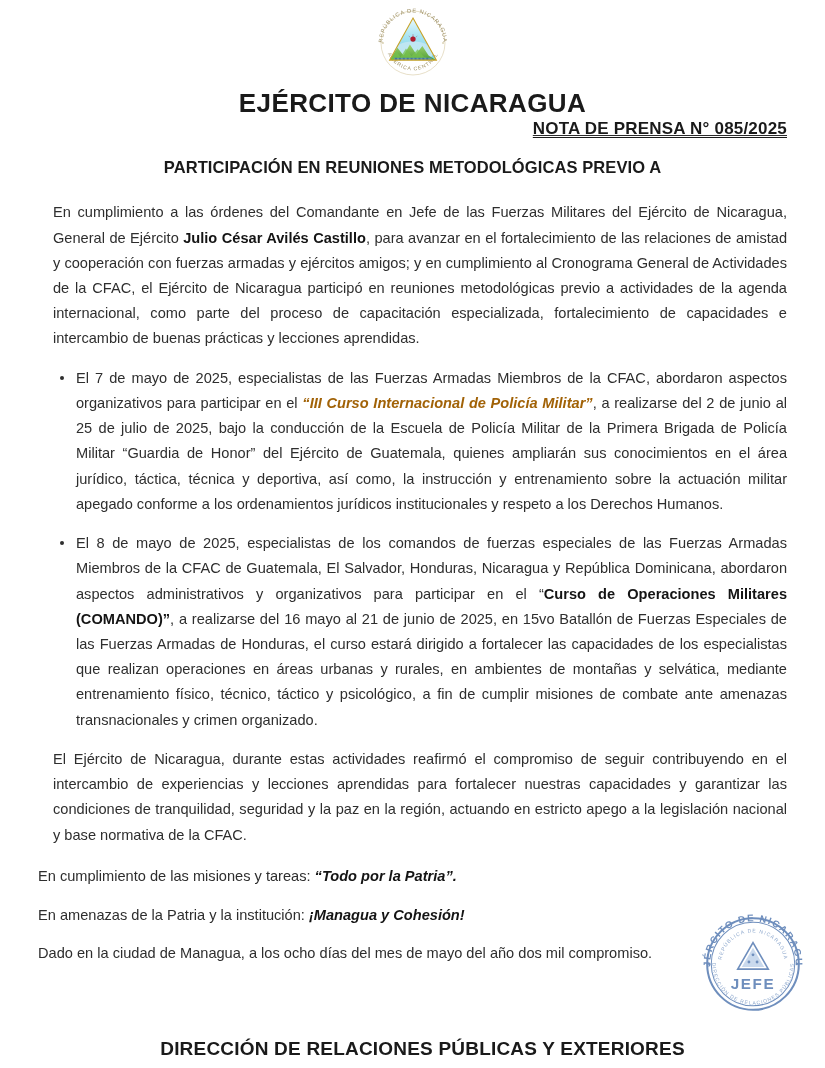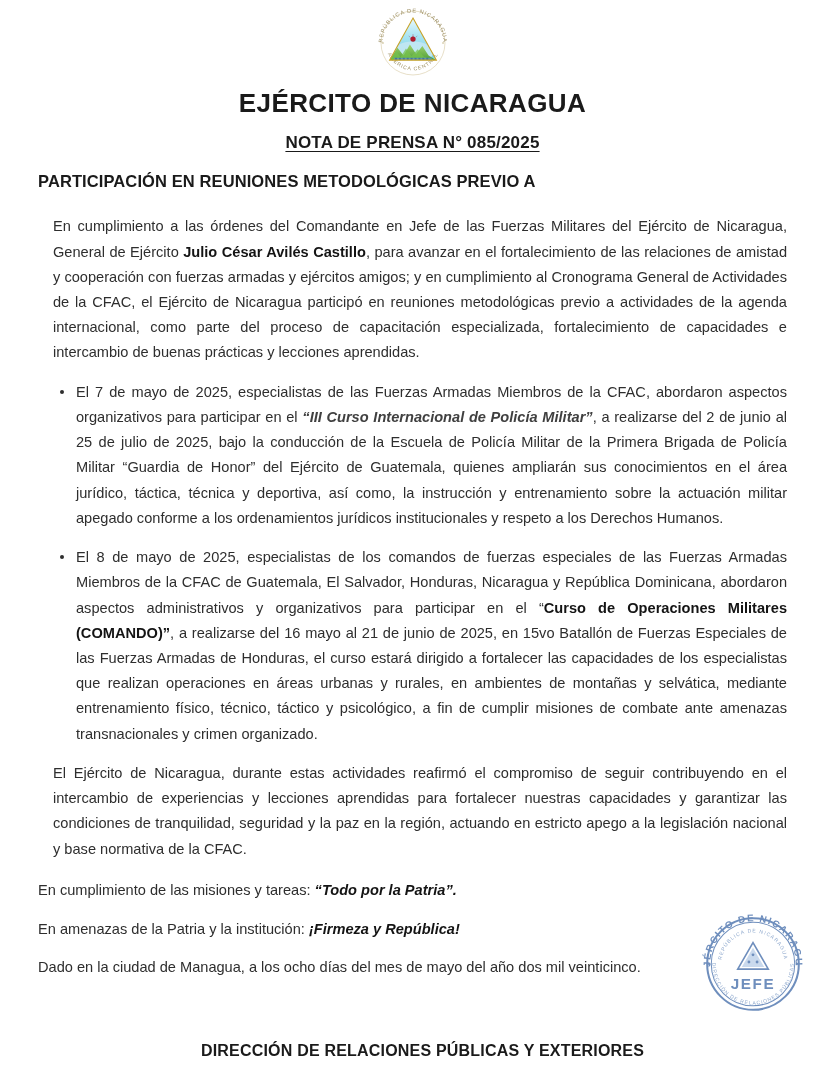--- a/index.html
+++ b/index.html
@@ -40,32 +40,33 @@
   
   .org-title {
     text-align: center;
     font-size: 26px;
     font-weight: bold;
     letter-spacing: .4px;
     color: #1a1a1a;
     margin-top: 6px;
   }
   .nota-line {
-    text-align: center;
-    margin-top: 14px;
+    text-align: right;
+    text-decoration: underline;
   }
   .nota-line .nota {
     font-size: 17px;
     font-weight: bold;
     color: #1a1a1a;
     text-decoration: underline;
     text-underline-offset: 3px;
     letter-spacing: .2px;
   }
   .subject {
+    text-align: center;
     font-size: 16.5px;
     font-weight: bold;
     color: #1a1a1a;
     line-height: 1.35;
     margin-top: 17px;
     letter-spacing: .1px;
   }
 
   
   .body-copy {
@@ -100,21 +101,21 @@
     position: absolute;
     left: 22px;
     top: 10px;
     width: 4px;
     height: 4px;
     background: #2e2e2e;
     border-radius: 50%;
   }
 
   b.strong { font-weight: bold; color: #141414; }
-  i.bi { font-weight: bold; font-style: italic; color: #404040; }
+  i.bi { font-weight: bold; font-style: italic; color: #a16207; }
 
   .closing { margin-top: 16px; }
   .slogan-line {
     font-size: 14.6px;
     line-height: 1.7;
     margin: 0 0 14px 0;
     color: #2e2e2e;
   }
   .slogan-line .slogan {
     font-weight: bold;
@@ -147,21 +148,21 @@
     bottom: 8px;
     text-align: center;
     color: #1a1a1a;
   }
   .footer .line1 {
     font-size: 17px;
     font-weight: bold;
     letter-spacing: .2px;
   }
   .footer .line2 {
-    font-size: 16px;
+    font-size: 19px;
     font-weight: bold;
     letter-spacing: .2px;
     margin-top: 2px;
     padding-left: 20px;
   }
 </style>
 </head>
 <body>
 
 <div class="page">
@@ -250,23 +251,23 @@
       <li><span class="dot"></span><span>El 7 de mayo de 2025, especialistas de las Fuerzas Armadas Miembros de la CFAC, abordaron aspectos organizativos para participar en el </span><i class="bi">“III Curso Internacional de Policía Militar”</i><span>, a realizarse del 2 de junio al 25 de julio de 2025, bajo la conducción de la Escuela de Policía Militar de la Primera Brigada de Policía Militar “Guardia de Honor” del Ejército de Guatemala, quienes ampliarán sus conocimientos en el área jurídico, táctica, técnica y deportiva, así como, la instrucción y entrenamiento sobre la actuación militar apegado conforme a los ordenamientos jurídicos institucionales y respeto a los Derechos Humanos.</span></li>
 
       <li><span class="dot"></span><span>El 8 de mayo de 2025, especialistas de los comandos de fuerzas especiales de las Fuerzas Armadas Miembros de la CFAC de Guatemala, El Salvador, Honduras, Nicaragua y República Dominicana, abordaron aspectos administrativos y organizativos para participar en el “</span><b class="strong">Curso de Operaciones Militares (COMANDO)”</b><span>, a realizarse del 16 mayo al 21 de junio de 2025, en 15vo Batallón de Fuerzas Especiales de las Fuerzas Armadas de Honduras, el curso estará dirigido a fortalecer las capacidades de los especialistas que realizan operaciones en áreas urbanas y rurales, en ambientes de montañas y selvática, mediante entrenamiento físico, técnico, táctico y psicológico, a fin de cumplir misiones de combate ante amenazas transnacionales y crimen organizado.</span></li>
     </ul>
 
     <p class="para">El Ejército de Nicaragua, durante estas actividades reafirmó el compromiso de seguir contribuyendo en el intercambio de experiencias y lecciones aprendidas para fortalecer nuestras capacidades y garantizar las condiciones de tranquilidad, seguridad y la paz en la región, actuando en estricto apego a la legislación nacional y base normativa de la CFAC.</p>
 
     <div class="closing">
       <p class="slogan-line"><span>En cumplimiento de las misiones y tareas: </span><span class="slogan">“Todo por la Patria”.</span></p>
 
-      <p class="slogan-line"><span>En amenazas de la Patria y la institución: </span><span class="slogan">¡Firmeza y República!</span></p>
-
-      <p class="dateline">Dado en la ciudad de Managua, a los ocho días del mes de mayo del año dos mil veinticinco.</p>
+      <p class="slogan-line"><span>En amenazas de la Patria y la institución: </span><span class="slogan">¡Managua y Cohesión!</span></p>
+
+      <p class="dateline">Dado en la ciudad de Managua, a los ocho días del mes de mayo del año dos mil compromiso.</p>
     </div>
   </div>
 
   <div class="seal">
     <svg viewBox="0 0 110 110" width="112" height="112" xmlns="http://www.w3.org/2000/svg">
       <defs>
         <path id="sealTop" d="M 55,55 m -42,0 a 42,42 0 0 1 84,0" fill="none"></path>
         <path id="sealInner" d="M 55,55 m -31,0 a 31,31 0 0 1 62,0" fill="none"></path>
         <path id="sealBot" d="M 55,55 m -40,0 a 40,40 0 0 0 80,0" fill="none"></path>
       </defs>

